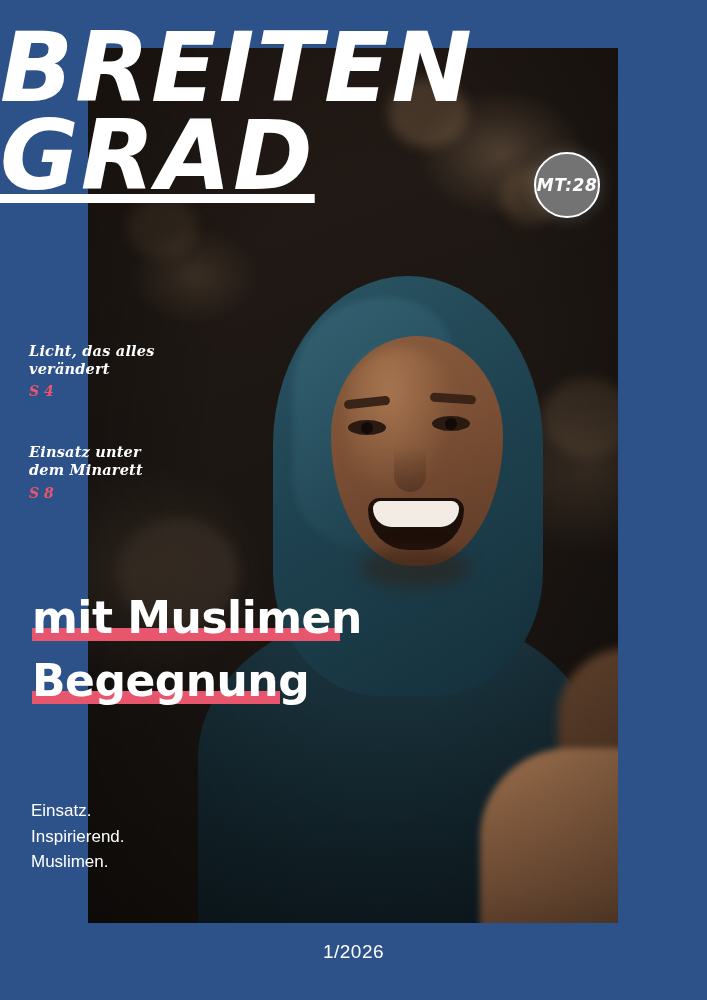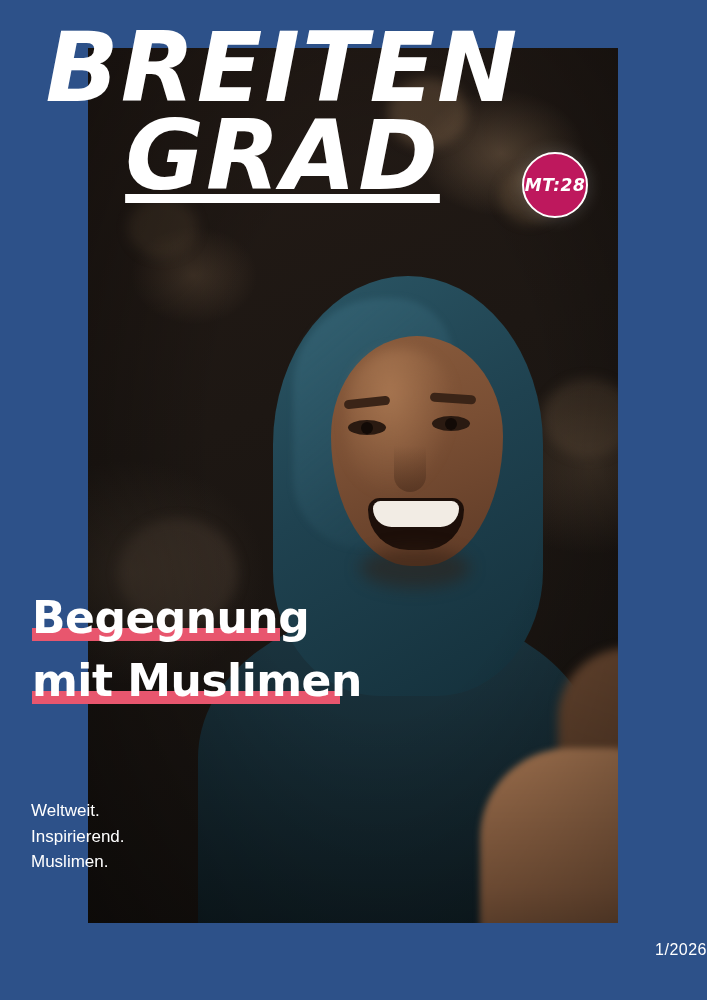--- a/index.html
+++ b/index.html
@@ -196,44 +196,44 @@
     inset: 0;
     background: radial-gradient(ellipse at 55% 45%, rgba(0,0,0,0) 40%, rgba(0,0,0,0.45) 100%);
   }
 
   
   .masthead {
     position: absolute;
     left: 0;
     top: 24px;
     width: 565px;
-    text-align: center;
+    text-align: left;
     z-index: 20;
     pointer-events: none;
   }
   .mast-line {
     color: #ffffff;
     font-family: "DejaVu Sans", sans-serif;
     font-weight: 700;
     font-style: italic;
     letter-spacing: 2px;
     line-height: 0.92;
     text-transform: uppercase;
   }
   .mast-1 { font-size: 96px; }
   .mast-2 { font-size: 96px; position: relative; display: inline-block; text-decoration: underline; }
 
   .badge {
     position: absolute;
-    left: 522px;
+    left: 534px;
     top: 152px;
     width: 62px;
     height: 62px;
     border-radius: 50%;
-    background: #be185d;
+    background: #737373;
     border: 2px solid #ffffff;
     color: #ffffff;
     display: flex;
     align-items: center;
     justify-content: center;
     font-family: "DejaVu Sans", sans-serif;
     font-weight: 700;
     font-style: italic;
     font-size: 17px;
     letter-spacing: 0.5px;
@@ -313,24 +313,24 @@
     font-size: 17px;
     line-height: 1.5;
   }
 
   
   .issue {
     position: absolute;
     left: 0;
     top: 941px;
     width: 707px;
-    text-align: right;
+    text-align: center;
     color: #ffffff;
     font-family: "Liberation Sans", sans-serif;
-    font-size: 16px;
+    font-size: 19px;
     letter-spacing: 0.5px;
   }
 </style>
 </head>
 <body>
 
 <div class="cover">
 
   <div class="photo">
     <div class="bg"></div>
@@ -361,33 +361,43 @@
     <div class="fg-hand"></div>
     <div class="photo-vignette"></div>
   </div>
 
   <div class="masthead">
     <div class="mast-line mast-1">BREITEN</div>
     <div class="mast-line mast-2">GRAD</div>
   </div>
   <div class="badge">MT:28</div>
 
+  <div class="teasers">
+    <div class="teaser">
+      <div class="teaser-title">Licht, das alles verändert</div>
+      <div class="teaser-page">S 4</div>
+    </div>
+    <div class="teaser">
+      <div class="teaser-title">Einsatz unter dem Minarett</div>
+      <div class="teaser-page">S 8</div>
+    </div>
+  </div>
 
   <div class="headline">
+    <div class="hl-row hl-2">
+      <span class="hl-underline"></span>
+      <span class="hl-text">mit Muslimen</span>
+    </div>
     <div class="hl-row hl-1">
       <span class="hl-underline"></span>
       <span class="hl-text">Begegnung</span>
     </div>
-    <div class="hl-row hl-2">
-      <span class="hl-underline"></span>
-      <span class="hl-text">mit Muslimen</span>
-    </div>
   </div>
 
   <div class="tagline">
-    <div>Weltweit.</div>
+    <div>Einsatz.</div>
     <div>Inspirierend.</div>
     <div>Muslimen.</div>
   </div>
 
   <div class="issue">1/2026</div>
 
 </div>
 
 </body></html>

